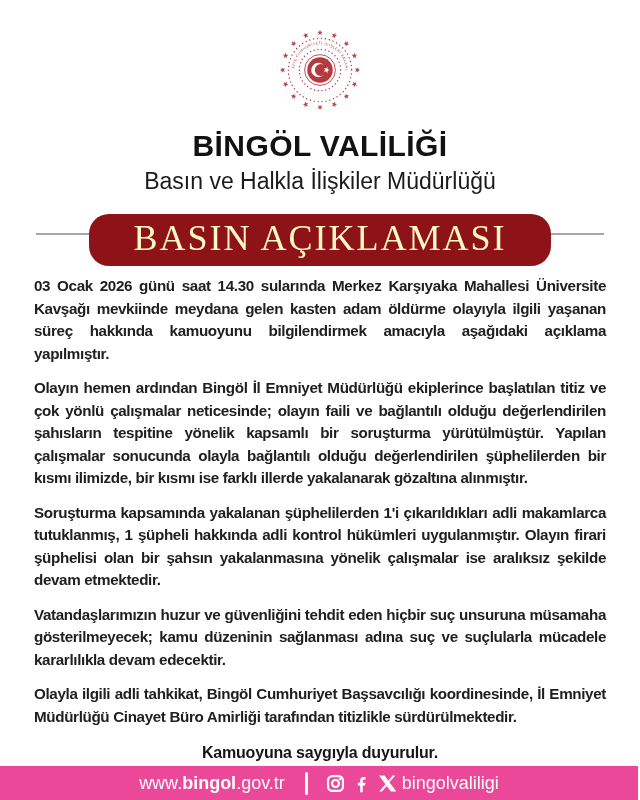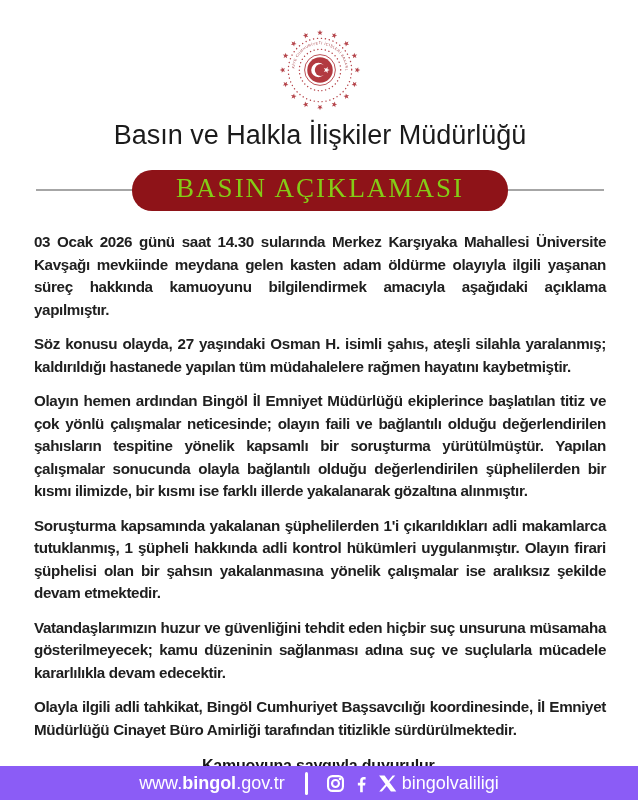--- a/index.html
+++ b/index.html
@@ -8,46 +8,46 @@
     background:#ffffff;
     font-family:"Liberation Sans", sans-serif;
     color:#1e1e1e;
   }
   .header{text-align:center;padding-top:26px;}
   .emblem{width:88px;height:88px;display:block;margin:0 auto;}
   .title{
     font-size:30px;font-weight:700;color:#121212;
     margin-top:15px;letter-spacing:.4px;line-height:1.1;
   }
-  .subtitle{font-size:27px;color:#1b1b1b;margin-top:6px;}
+  .subtitle{font-size:23px;color:#1b1b1b;margin-top:6px;}
   .banner-row{position:relative;height:40px;margin-top:19px;text-align:center;}
   .banner-rule{
     position:absolute;left:36px;right:36px;top:50%;height:2px;
     background:#a6a6a6;transform:translateY(-50%);
   }
   .banner-pill{
     position:relative;display:inline-block;
-    background:#8e1318;color:#84cc16;
+    background:#8e1318;color:#fef9c3;
     font-family:"Liberation Serif", serif;
-    font-size:27px;letter-spacing:2px;
+    font-size:36px;letter-spacing:2px;
     padding:3px 44px 7px;border-radius:20px;
   }
   .content{
     margin:21px 34px 0;
     font-size:15.2px;line-height:22.5px;letter-spacing:-0.35px;
     text-align:justify;color:#202020;
   }
   .content p{margin:0 0 12px;font-weight:bold;}
   .closing{
     text-align:center;font-weight:700;font-size:16px;
     margin-top:14px;letter-spacing:-0.2px;color:#161616;
   }
   .footer{
     position:absolute;left:0;right:2px;bottom:0;height:34px;
-    background:#8b5cf6;color:#ffffff;
+    background:#ec4899;color:#ffffff;
     display:flex;align-items:center;justify-content:center;
   }
   .site{font-size:18px;white-space:nowrap;}
   .site b{font-weight:700;}
   .footer-divider{
     width:3px;height:23px;background:#ffffff;border-radius:1.5px;
     margin:0 18px 0 20px;
   }
   .social{display:flex;align-items:center;gap:7px;}
   .social svg{display:block;}
@@ -88,31 +88,31 @@
     <circle cx="50" cy="50" r="23.5" fill="none" stroke="#b5454b" stroke-width="1.6" stroke-dasharray="0.1,4.2" stroke-linecap="round"></circle>
     <circle cx="50" cy="50" r="17.5" fill="none" stroke="#b23a40" stroke-width="1"></circle>
     <g>
       <circle cx="50" cy="50" r="14.5" fill="#b23a40"></circle>
       <circle cx="48.2" cy="50" r="8.2" fill="#ffffff"></circle>
       <circle cx="50.8" cy="50" r="6.7" fill="#b23a40"></circle>
       <use href="#star5" fill="#ffffff" transform="translate(57.4 50) scale(1.1) rotate(18)"></use>
     </g>
   </svg>
 
+  <div class="title">BİNGÖL VALİLİĞİ</div>
   <div class="subtitle">Basın ve Halkla İlişkiler Müdürlüğü</div>
 </div>
 
 <div class="banner-row">
   <div class="banner-rule"></div>
   <div class="banner-pill">BASIN AÇIKLAMASI</div>
 </div>
 
 <div class="content">
   <p>03 Ocak 2026 günü saat 14.30 sularında Merkez Karşıyaka Mahallesi Üniversite Kavşağı mevkiinde meydana gelen kasten adam öldürme olayıyla ilgili yaşanan süreç hakkında kamuoyunu bilgilendirmek amacıyla aşağıdaki açıklama yapılmıştır.</p>
-  <p>Söz konusu olayda, 27 yaşındaki Osman H. isimli şahıs, ateşli silahla yaralanmış; kaldırıldığı hastanede yapılan tüm müdahalelere rağmen hayatını kaybetmiştir.</p>
   <p>Olayın hemen ardından Bingöl İl Emniyet Müdürlüğü ekiplerince başlatılan titiz ve çok yönlü çalışmalar neticesinde; olayın faili ve bağlantılı olduğu değerlendirilen şahısların tespitine yönelik kapsamlı bir soruşturma yürütülmüştür. Yapılan çalışmalar sonucunda olayla bağlantılı olduğu değerlendirilen şüphelilerden bir kısmı ilimizde, bir kısmı ise farklı illerde yakalanarak gözaltına alınmıştır.</p>
   <p>Soruşturma kapsamında yakalanan şüphelilerden 1'i çıkarıldıkları adli makamlarca tutuklanmış, 1 şüpheli hakkında adli kontrol hükümleri uygulanmıştır. Olayın firari şüphelisi olan bir şahsın yakalanmasına yönelik çalışmalar ise aralıksız şekilde devam etmektedir.</p>
   <p>Vatandaşlarımızın huzur ve güvenliğini tehdit eden hiçbir suç unsuruna müsamaha gösterilmeyecek; kamu düzeninin sağlanması adına suç ve suçlularla mücadele kararlılıkla devam edecektir.</p>
   <p>Olayla ilgili adli tahkikat, Bingöl Cumhuriyet Başsavcılığı koordinesinde, İl Emniyet Müdürlüğü Cinayet Büro Amirliği tarafından titizlikle sürdürülmektedir.</p>
   <div class="closing">Kamuoyuna saygıyla duyurulur.</div>
 </div>
 
 <div class="footer">
   <div class="site"><span>www.</span><b>bingol</b><span>.gov.tr</span></div>
   <div class="footer-divider"></div>

